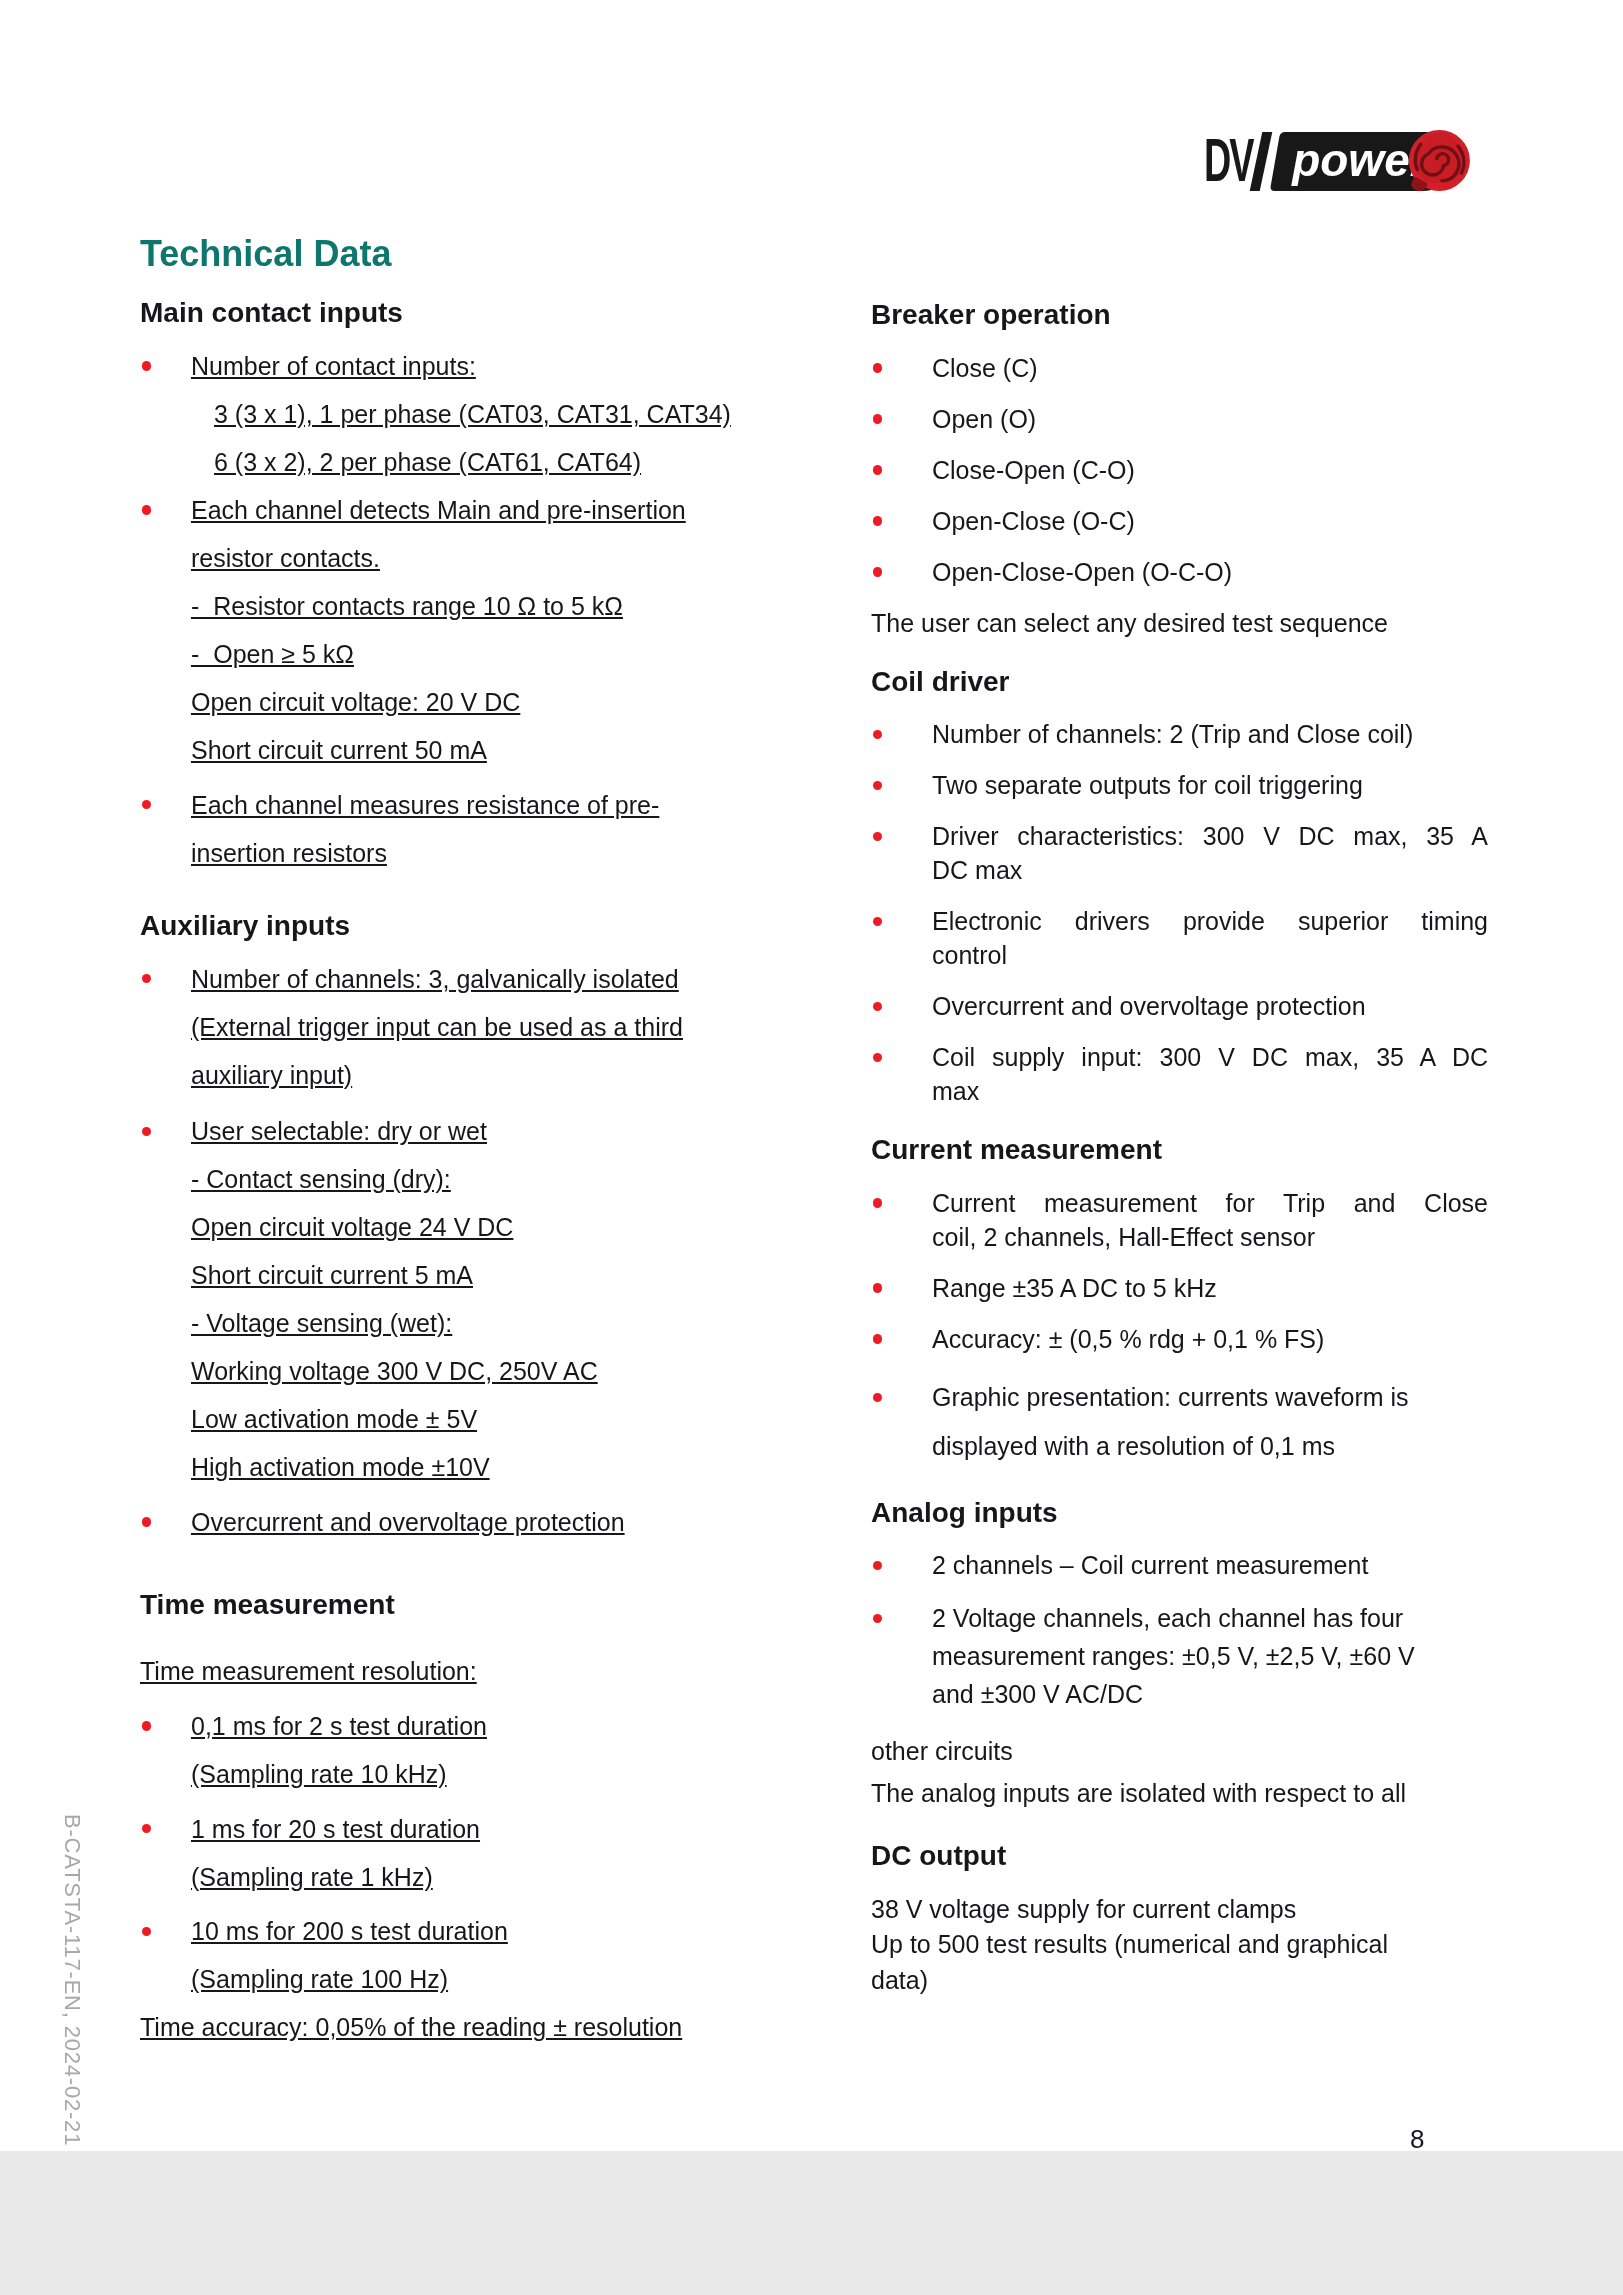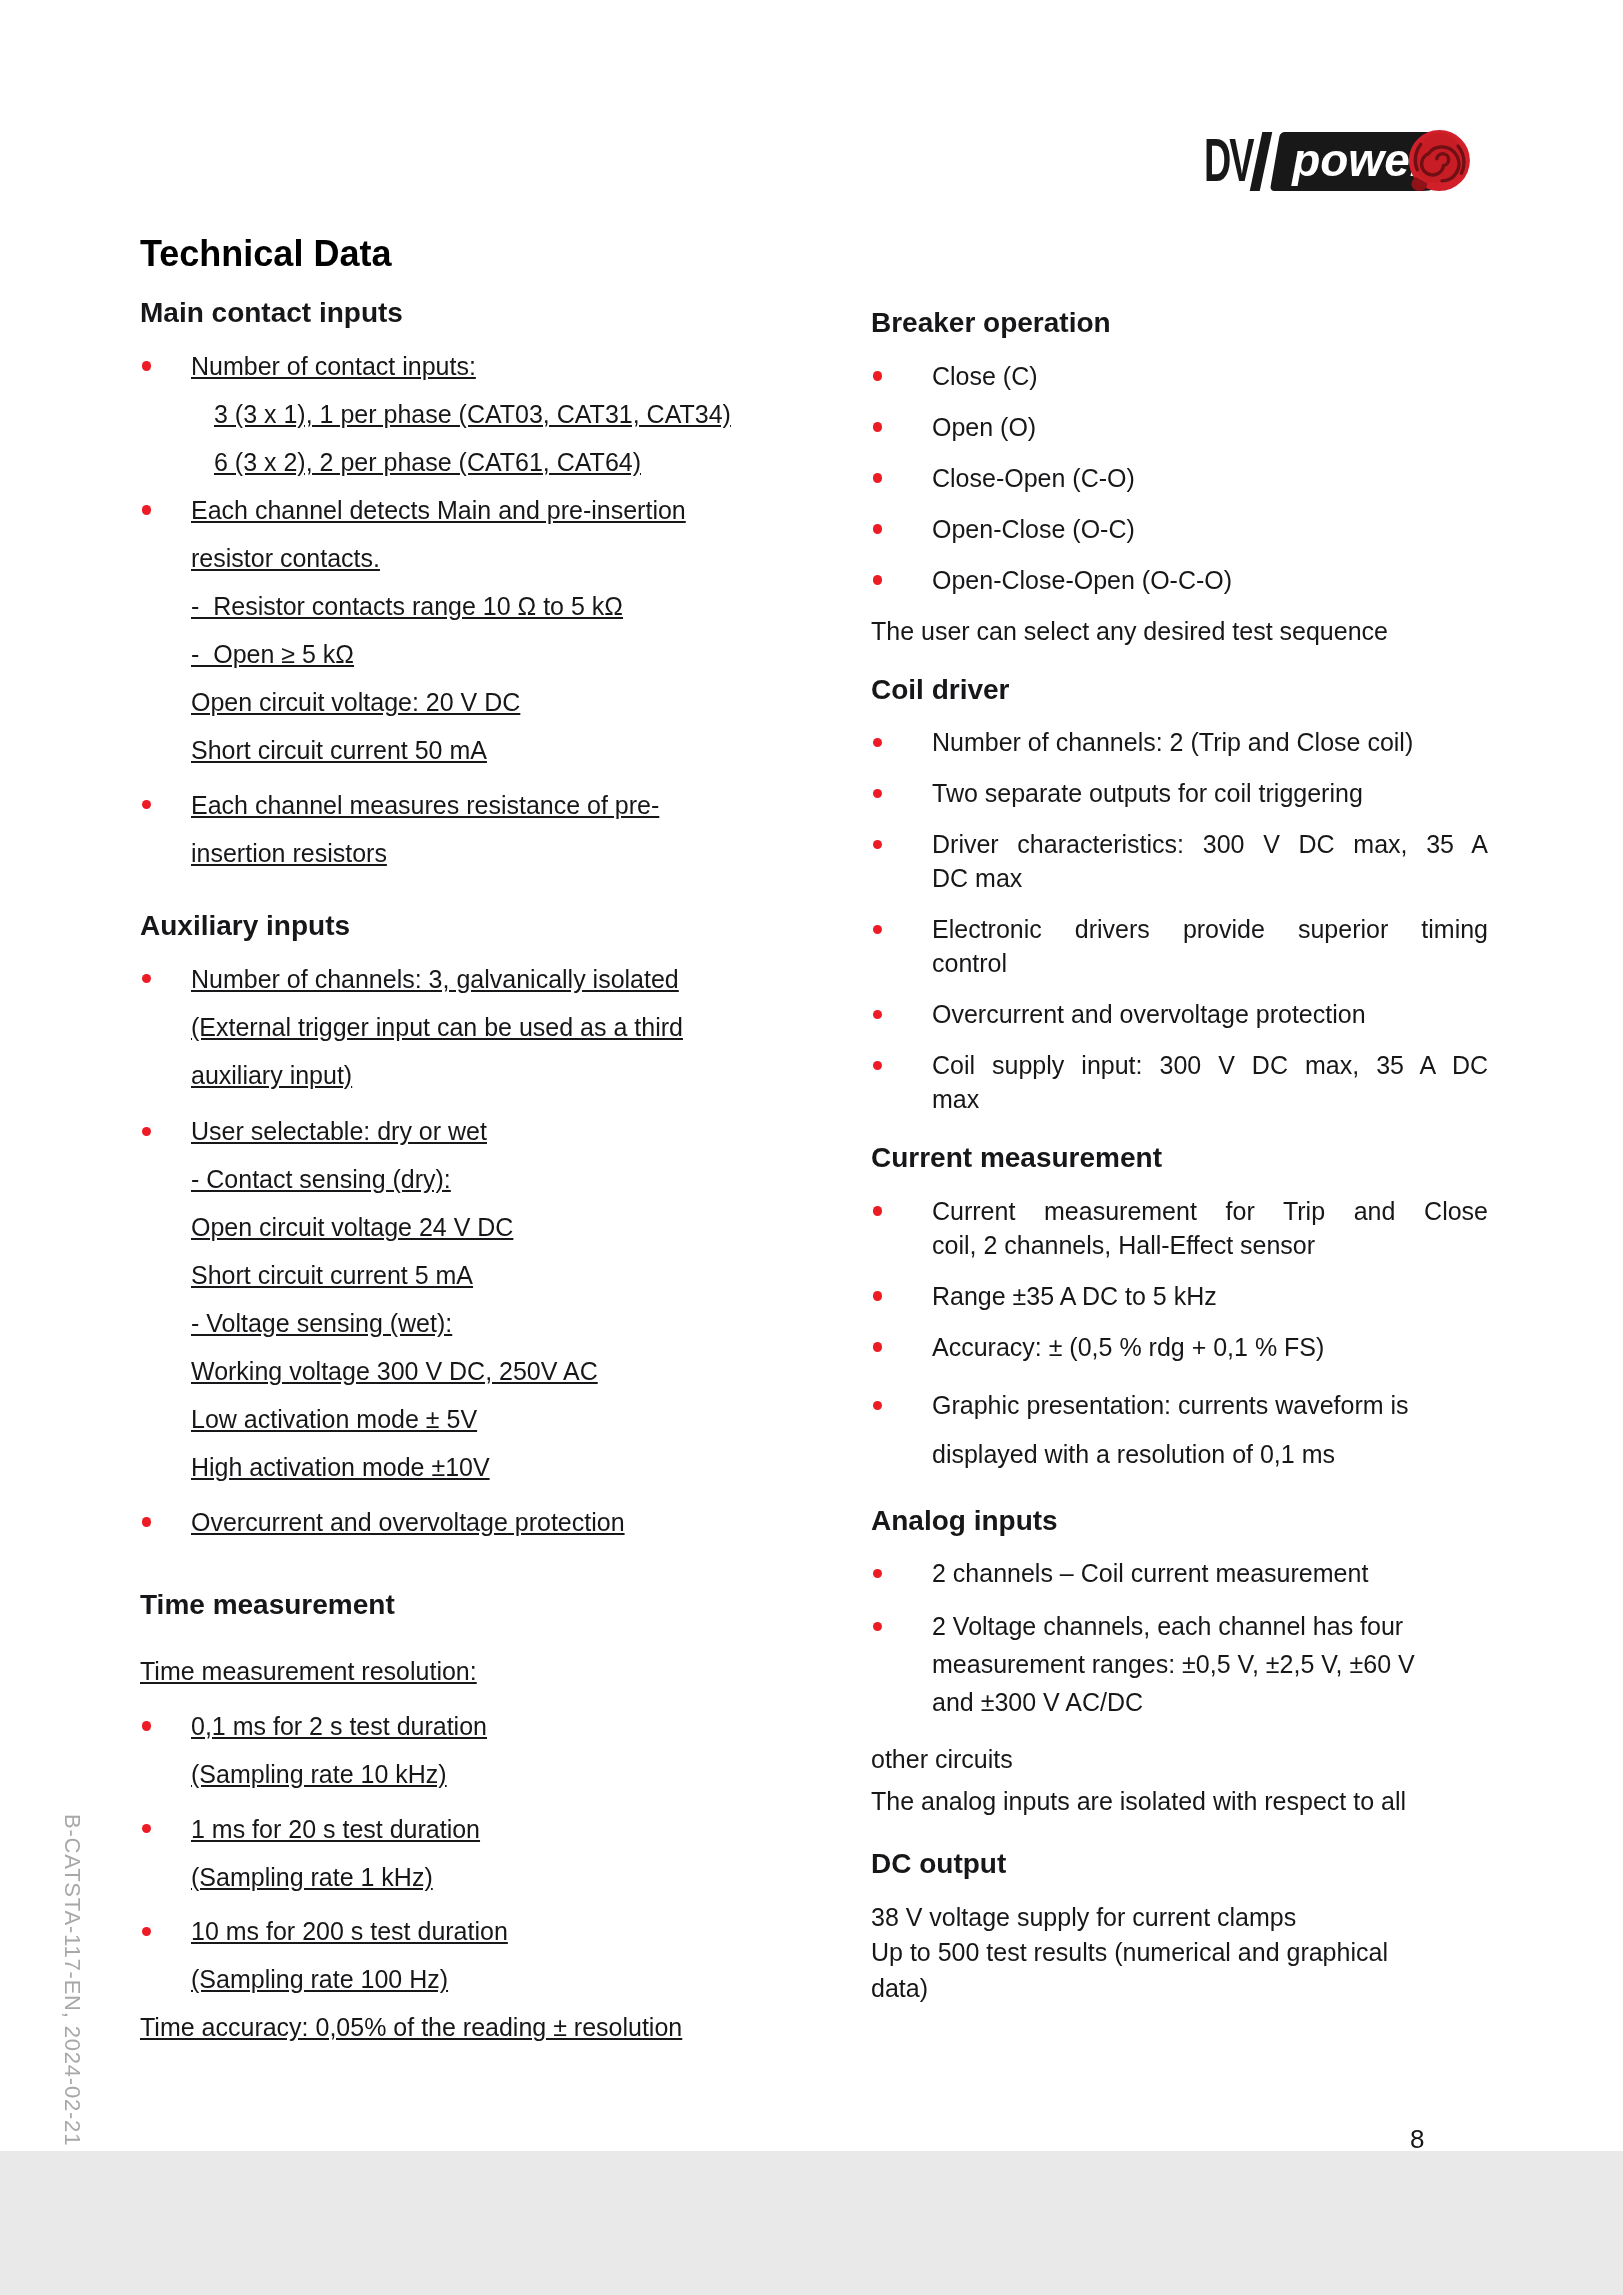--- a/index.html
+++ b/index.html
@@ -36,30 +36,30 @@
     color:#ffffff;font-style:italic;font-weight:600;
     font-size:46px;line-height:57px;padding-left:17px;letter-spacing:0px;
   }
   .logo-rose{position:absolute;left:198px;top:-5px;}
 
   
   .col-left{position:absolute;left:140px;top:233px;width:714px;}
   .col-right{position:absolute;left:871px;top:298px;width:617px;}
 
   .title{
-    font-size:36px;font-weight:700;color:#000000;
+    font-size:36px;font-weight:700;color:#0f766e;
     line-height:41px;margin:0 0 22px 0;white-space:pre;
   }
 
   .l-h{font-size:28px;font-weight:700;line-height:34px;margin:32px 0 12px 0;white-space:pre;}
   .l-h.mt0{margin-top:0;}
   .l-h.tmh{margin:42px 0 25px 0;}
 
   .r-h{font-size:28px;font-weight:700;line-height:34px;margin:25px 0 18.6px 0;white-space:pre;}
-  .r-h.mt0{margin-top:8px;}
+  .r-h.mt0{margin-top:0;}
 
   .l-line{position:relative;font-size:25px;line-height:48px;white-space:pre;text-decoration:underline;}
   .l-line.b{padding-left:51px;}
   .l-line.s{padding-left:51px;}
   .l-line.s2{padding-left:74px;}
   .l-line.p{padding-left:0;}
   .mt8{margin-top:6.8px;}
   .mt10{margin-top:8.5px;}
 
   .r-line{position:relative;font-size:25px;line-height:34px;white-space:nowrap;}

